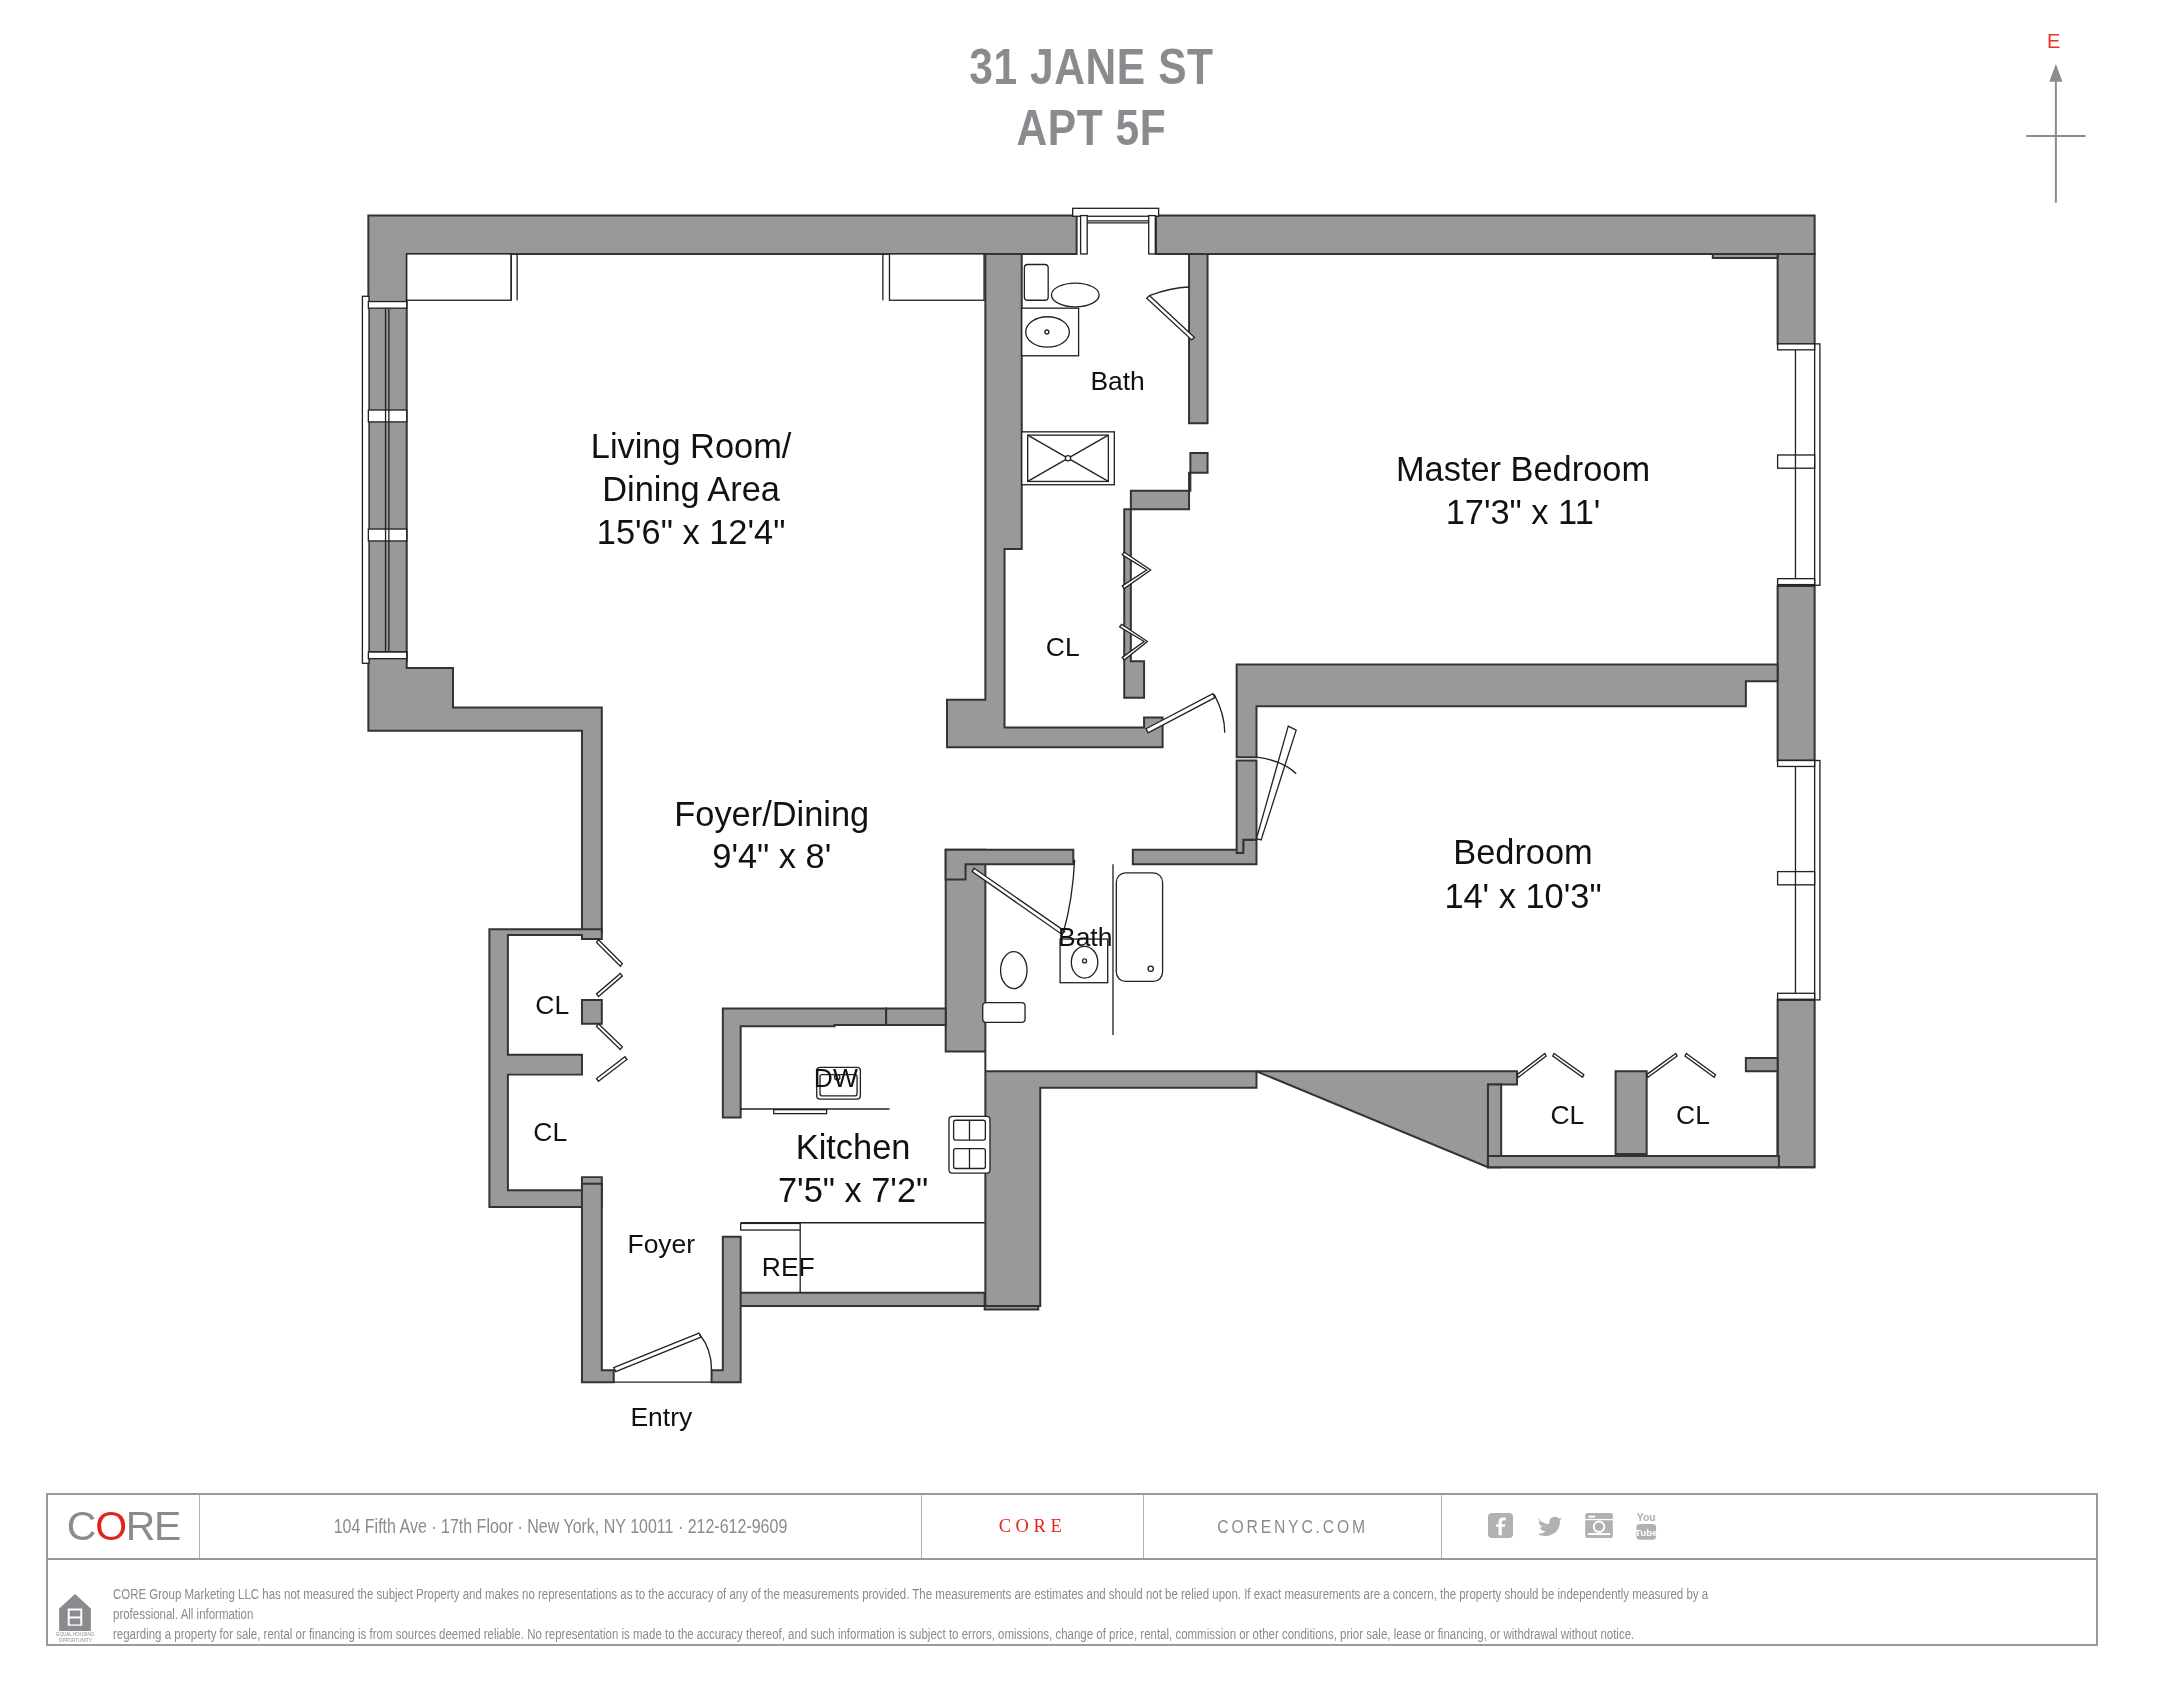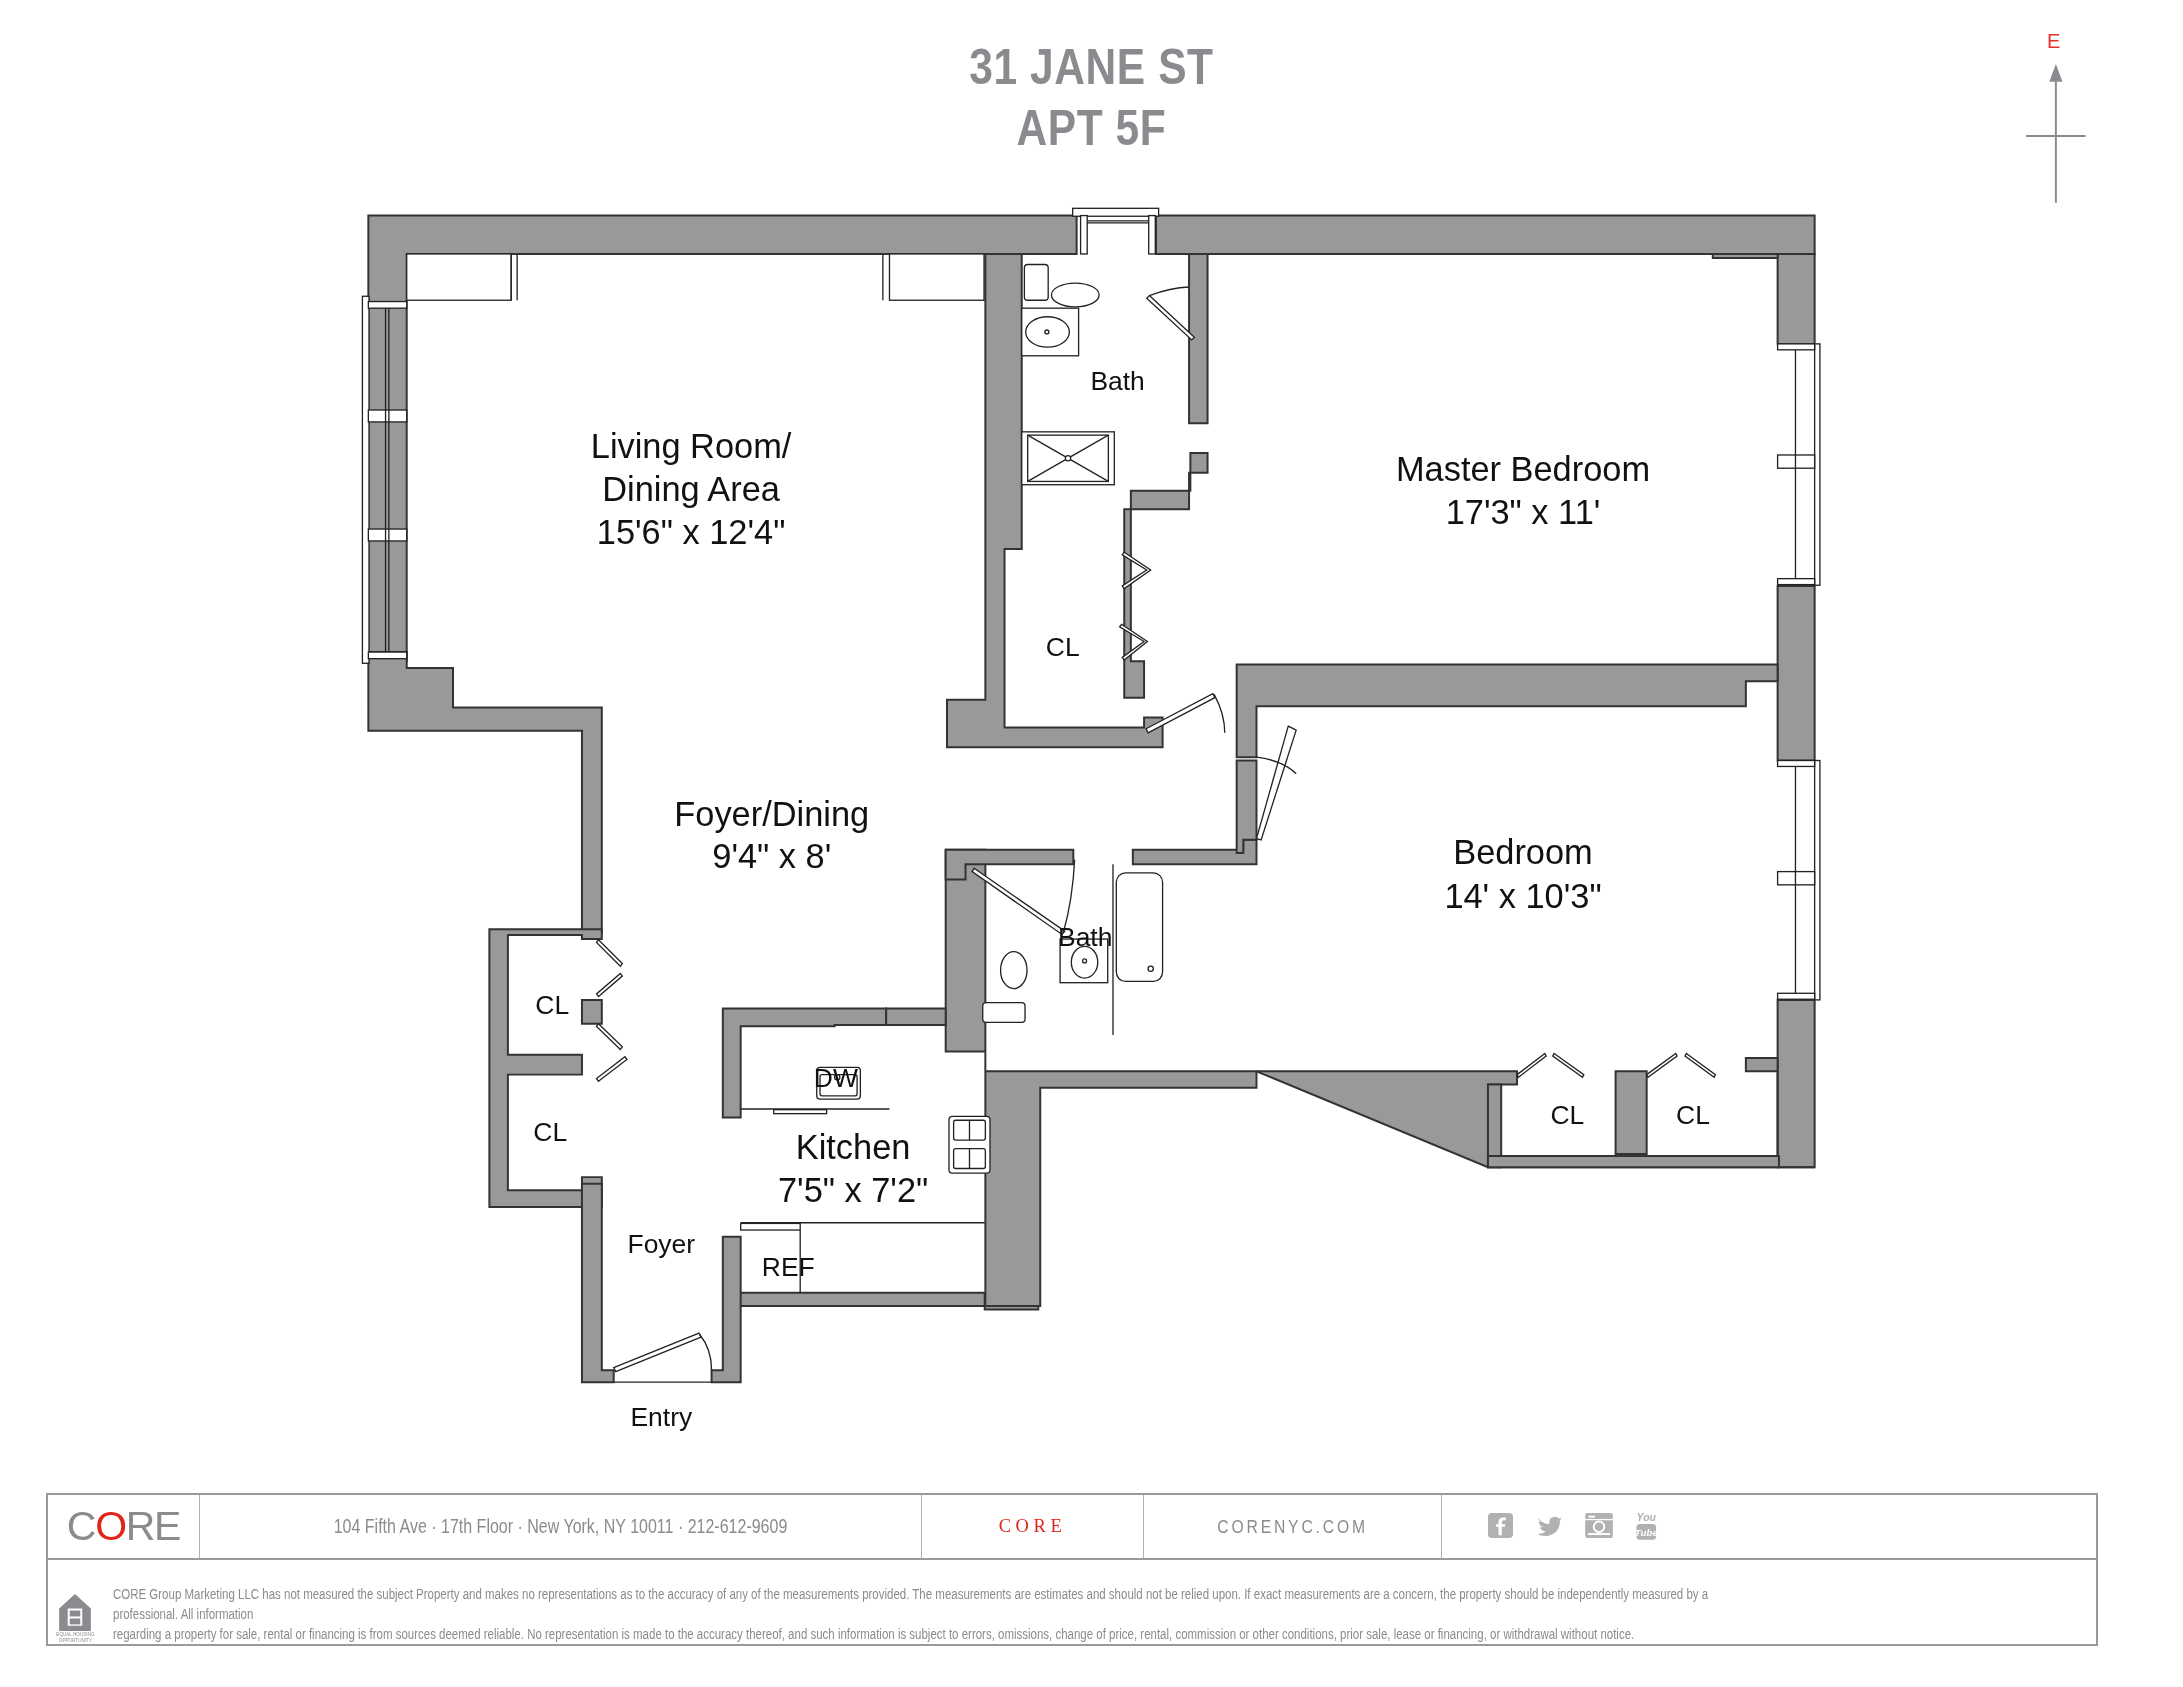--- a/index.html
+++ b/index.html
@@ -240,21 +240,21 @@
     </div>
     <div class="fcell" style="width:722px;">
       <span class="addr">104 Fifth Ave · 17th Floor · New York, NY 10011 · 212-612-9609</span>
     </div>
     <div class="fcell" style="width:222px;">
       <span class="serif-red">CORE</span>
     </div>
     <div class="fcell" style="width:298px;">
       <span class="site">CORENYC.COM</span>
     </div>
-    <div class="fcell" style="width:262px;font-style:italic;">
+    <div class="fcell" style="width:262px;">
       <div class="social">
         <span>
           <svg width="25" height="25" viewBox="0 0 38 38">
               <rect width="38" height="38" rx="6" fill="#b0b1b3"></rect>
               <path d="M21,34 L21,21 L26,21 L26,17 L21,17 L21,14 Q21,11 24,11 L27,11 L27,7 L23,7 Q16,7 16,14 L16,17 L12,17 L12,21 L16,21 L16,34 Z" fill="#fff"></path>
             </svg>
         </span>
         <span>
           <svg width="26.5" height="24" viewBox="0 0 40 36">
               <path d="M3,6 Q12,16 20,15 Q19,4 29,4 Q33,4 35,7 L39,5 L36,10 Q37,28 18,33 Q8,34 2,30 Q11,30 14,26 Q7,25 6,20 Q9,20 10,19 Q4,17 4,11 Q6,12 8,12 Q3,9 3,6 Z" fill="#b0b1b3"></path>

